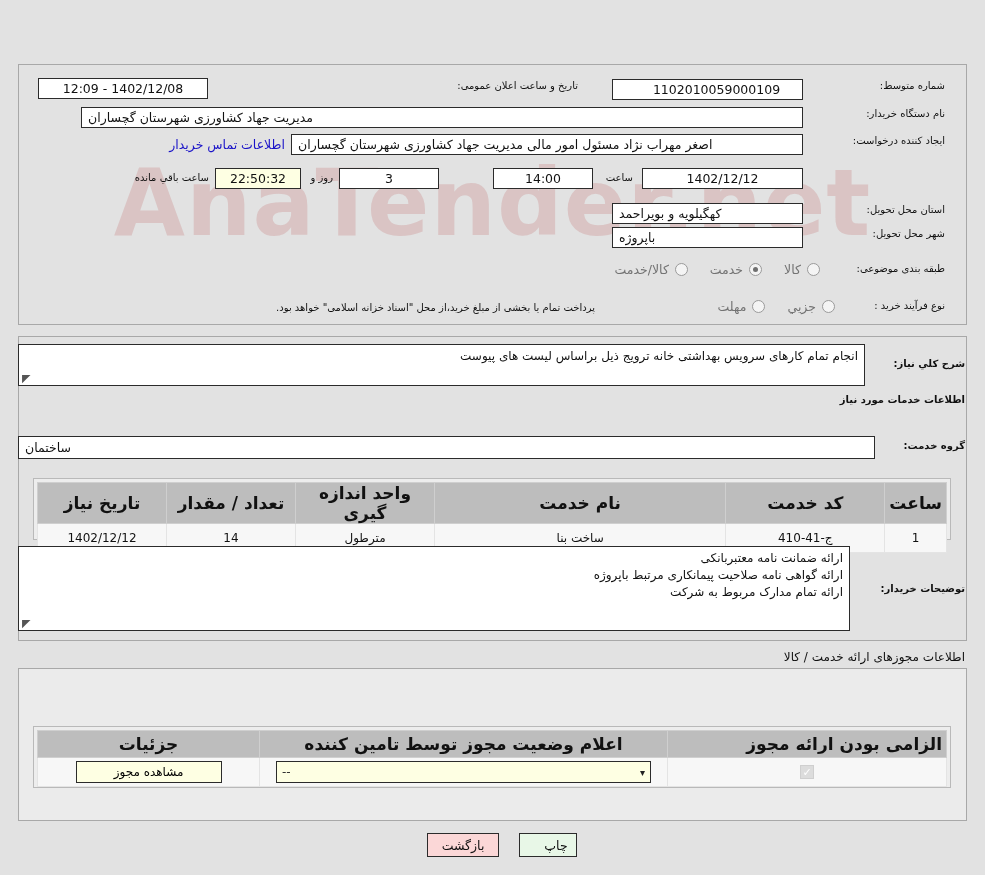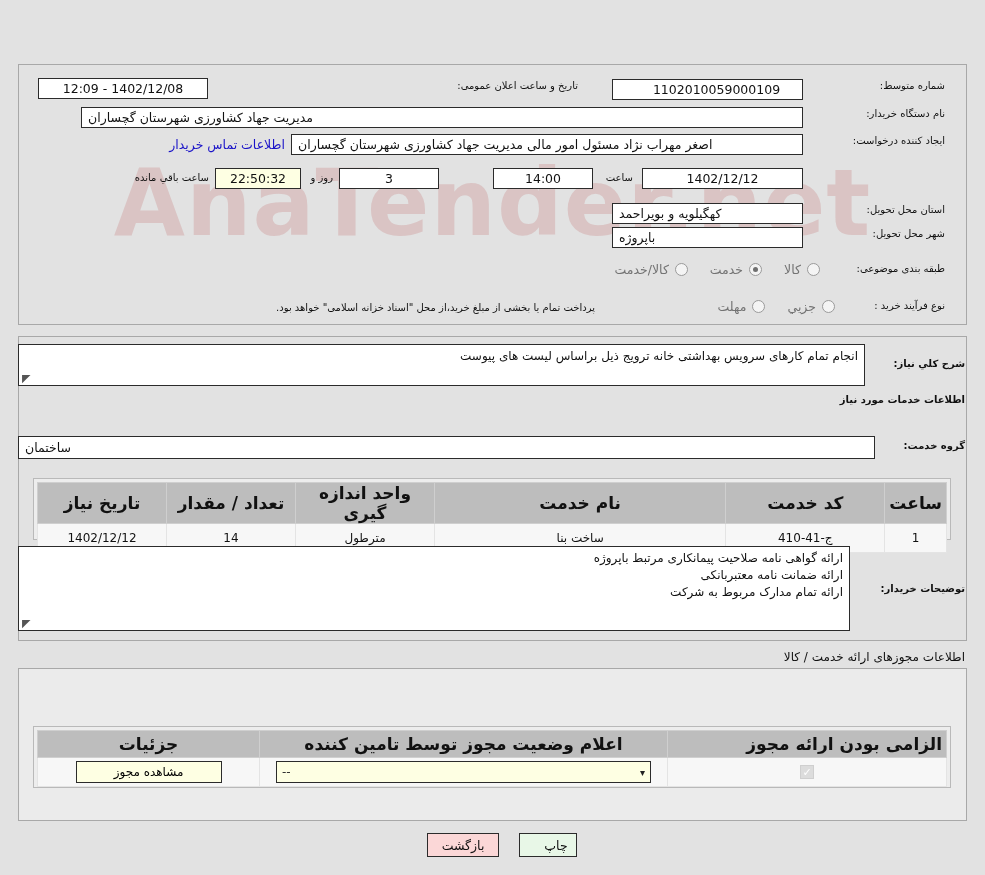--- a/index.html
+++ b/index.html
@@ -336,22 +336,22 @@
           <td>مترطول</td>
           <td>14</td>
           <td>1402/12/12</td>
         </tr>
       </tbody>
     </table>
   </div>
 
   <span class="lbl bold" style="position:absolute; right:20px; top:583px; z-index:1;">توضیحات خریدار:</span>
   <div class="tarea" style="position:absolute; right:135px; top:546px; width:832px; height:85px; text-align:right; z-index:1;">
+    <div>ارائه ضمانت نامه معتبربانکی</div>
     <div>ارائه گواهی نامه صلاحیت پیمانکاری مرتبط باپروژه</div>
-    <div>ارائه ضمانت نامه معتبربانکی</div>
     <div>ارائه تمام مدارک مربوط به شرکت</div>
     <span class="grip">◥</span>
   </div>
 
   <span class="sectitle" style="right:20px; top:650px;">اطلاعات مجوزهای ارائه خدمت / کالا</span>
 
   <div class="panel" style="left:18px; top:668px; width:949px; height:153px; background:#ebebeb;"></div>
 
   <div class="tablewrap" style="left:33px; top:726px; width:918px; height:62px;">
     <table class="grid">

